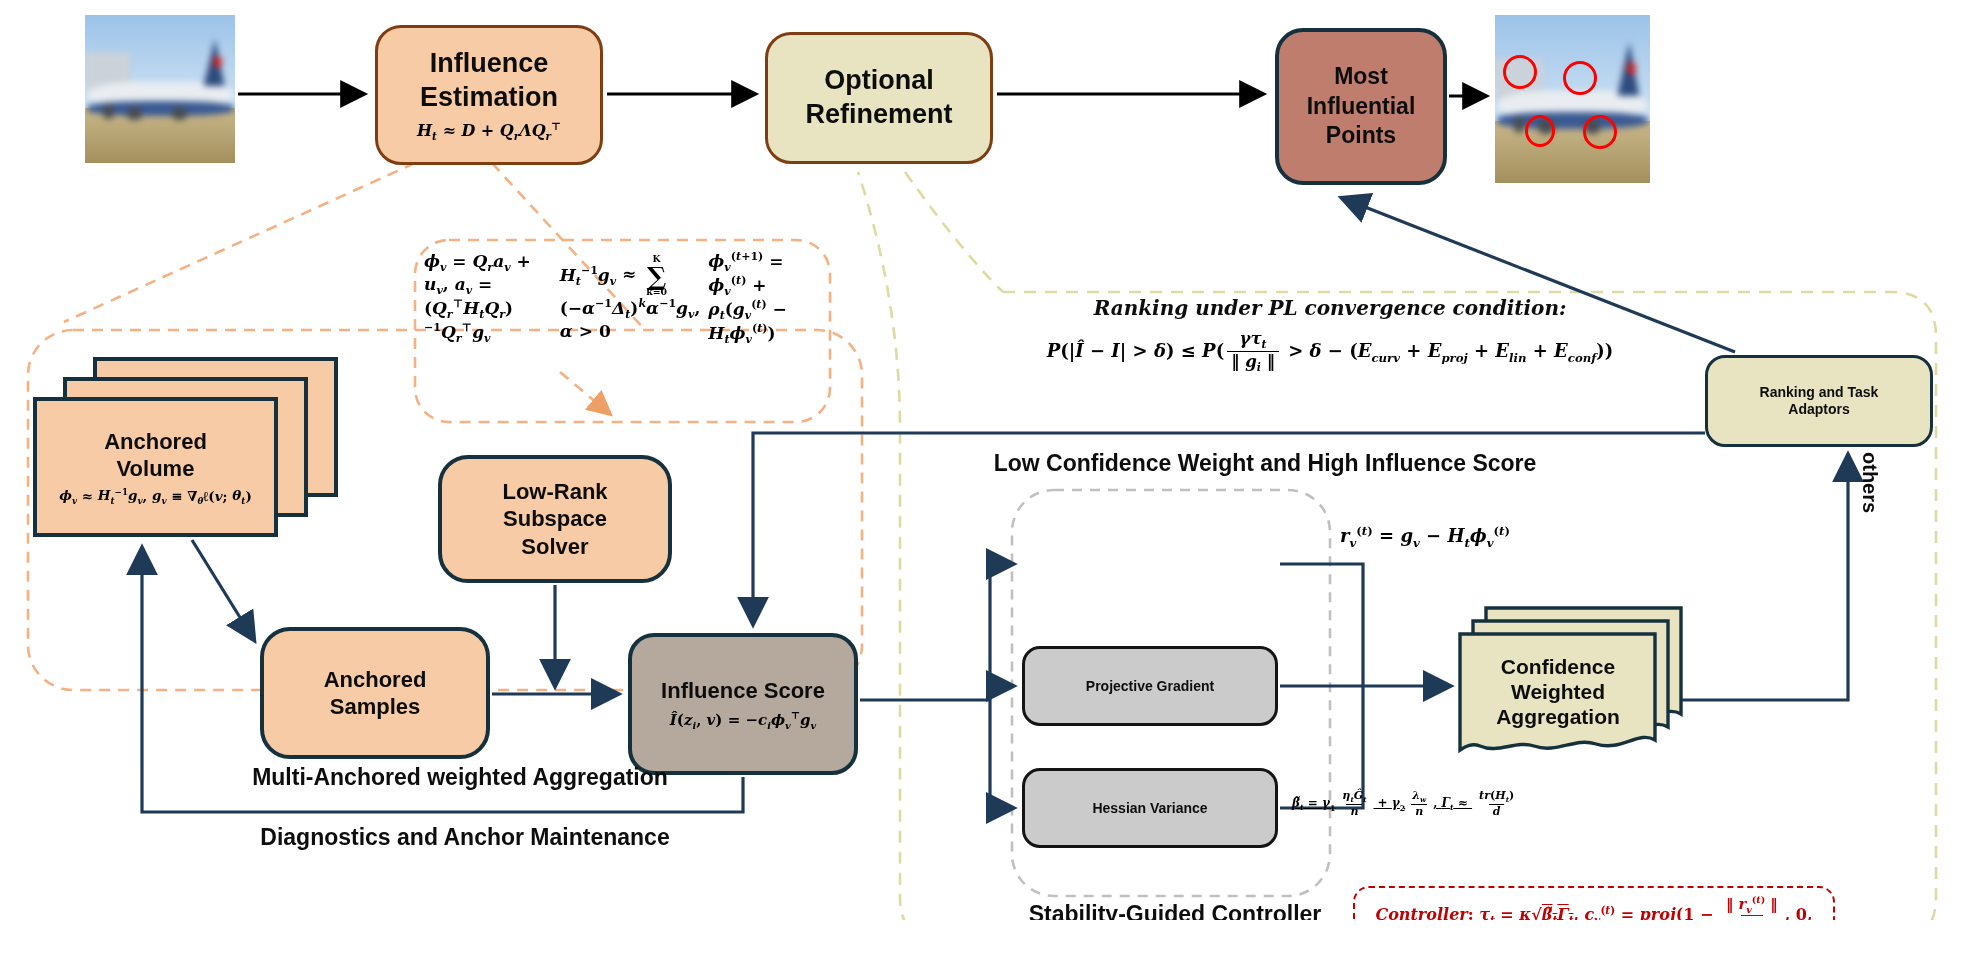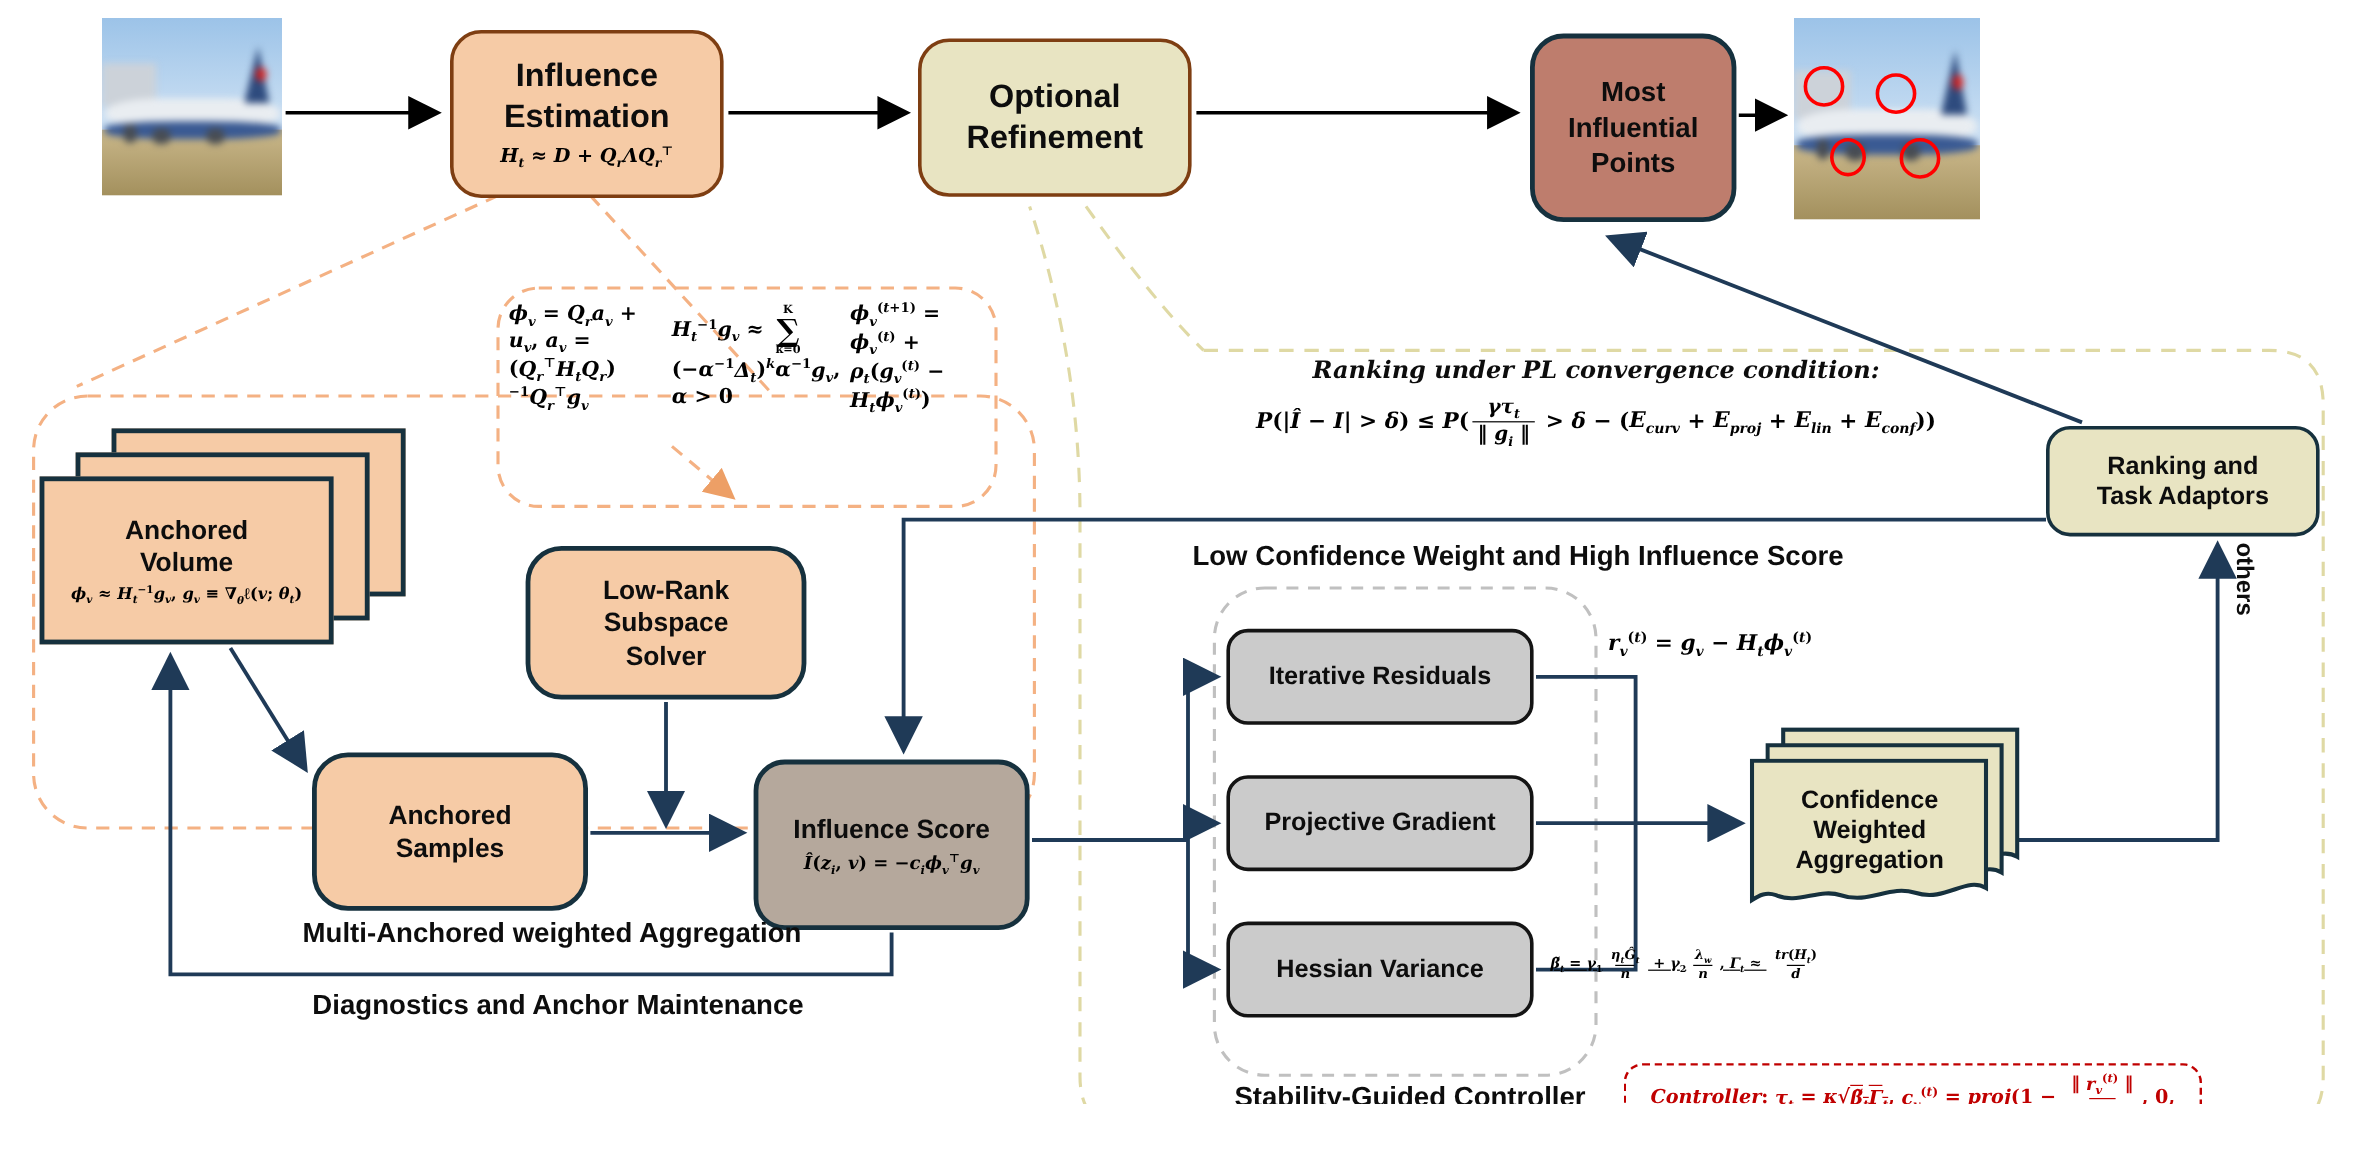--- a/index.html
+++ b/index.html
@@ -12,21 +12,21 @@
   .salmon{background:#F6CBA6;}
   .khaki{background:#E8E4C2;}
   .brick{background:#BE7D6D;}
   .score{background:#B5A89C;}
   .graybox{background:#CBCBCB;border:3.5px solid #141414;border-radius:18px;}
   .brownborder{border:3.5px solid #7E3E12;}
   .navyborder{border:3.5px solid #16313E;}
   .navyborder4{border:4px solid #16313E;}
   .title-lg{font-size:27px;line-height:1.25;}
   .title-md{font-size:22px;line-height:1.25;}
-  .title-sm{font-size:21px;line-height:1.2;}
+  .title-sm{font-size:14px;line-height:1.2;}
   .caption{position:absolute;font-weight:bold;font-size:23px;color:#0d0d0d;text-align:center;}
   .formula{font-family:"DejaVu Serif",serif;font-weight:bold;color:#000000;}
   .formula i{font-style:italic;}
   .fpanel{position:absolute;display:flex;flex-direction:row;align-items:center;gap:8px;}
   .frac{display:inline-flex;flex-direction:column;align-items:center;vertical-align:middle;line-height:1.05;margin:0 3px;font-size:0.92em;}
   .frac>span:first-child{padding:0 4px;}
   .frac>span:last-child{border-top:1.8px solid currentColor;padding:1px 4px 0;}
   .sum{display:inline-flex;flex-direction:column;align-items:center;vertical-align:middle;line-height:0.95;margin:0 4px;}
   .sum .s-top{font-size:0.55em;}
   .sum .s-sym{font-size:1.5em;}
@@ -210,23 +210,20 @@
         <span><i>γτ<sub>t</sub></i></span>
         <span>‖ <i>g<sub>i</sub></i> ‖</span>
       </span> &gt; <i>δ</i> − (<i>E<sub>curv</sub></i> + <i>E<sub>proj</sub></i> + <i>E<sub>lin</sub></i> + <i>E<sub>conf</sub></i>))</div>
 
   <div class="box khaki navyborder rounded" style="left:1705px;top:355px;width:228px;height:92px;border-radius:20px;">
     <div class="title-sm" style="max-width:170px;">Ranking and Task Adaptors</div>
   </div>
 
   <div class="caption" style="left:920px;top:450px;width:690px;font-size:23px;">Low Confidence Weight and High Influence Score</div>
 
-  <div class="box graybox" style="left:1022px;top:524px;width:256px;height:80px;">
-    <div class="title-sm">Iterative Residuals</div>
-  </div>
 
   <div class="box graybox" style="left:1022px;top:646px;width:256px;height:80px;">
     <div class="title-sm">Projective Gradient</div>
   </div>
 
   <div class="box graybox" style="left:1022px;top:768px;width:256px;height:80px;">
     <div class="title-sm">Hessian Variance</div>
   </div>
 
   <div class="formula" style="position:absolute;left:1340px;top:524px;width:330px;font-size:18px;"><i>r<sub>v</sub></i><sup>(<i>t</i>)</sup> = <i>g<sub>v</sub></i> − <i>H<sub>t</sub>ϕ<sub>v</sub></i><sup>(<i>t</i>)</sup></div>

